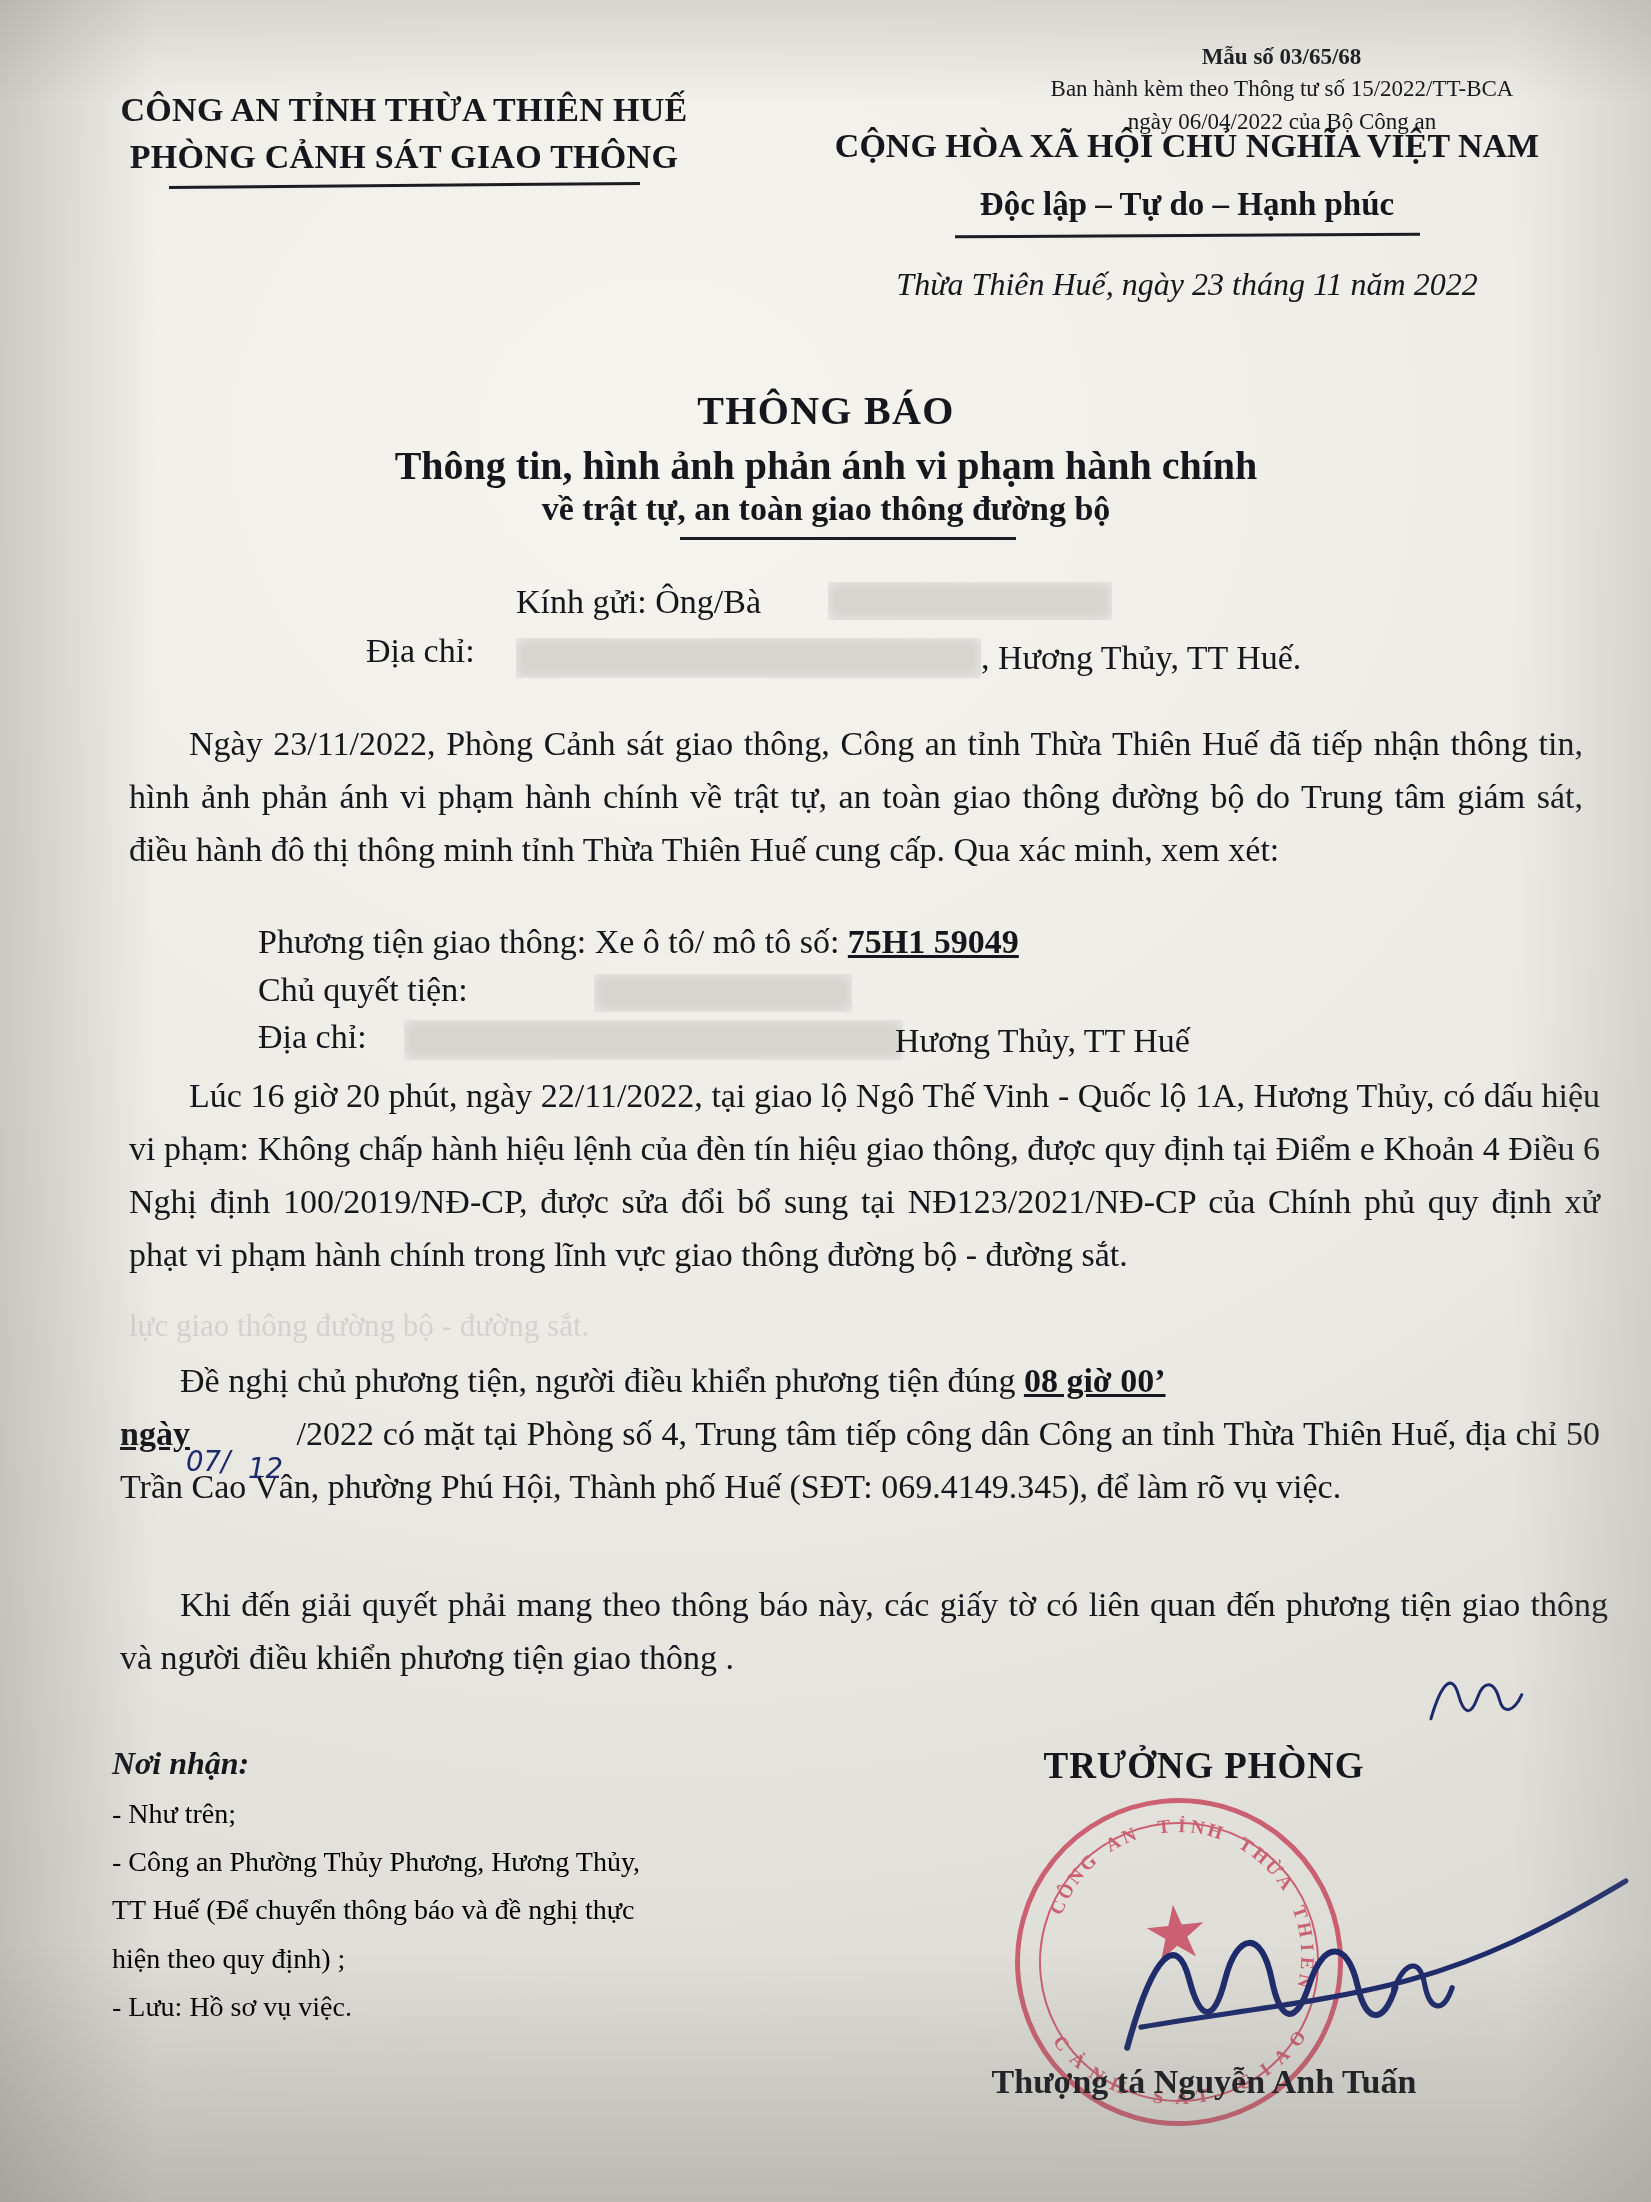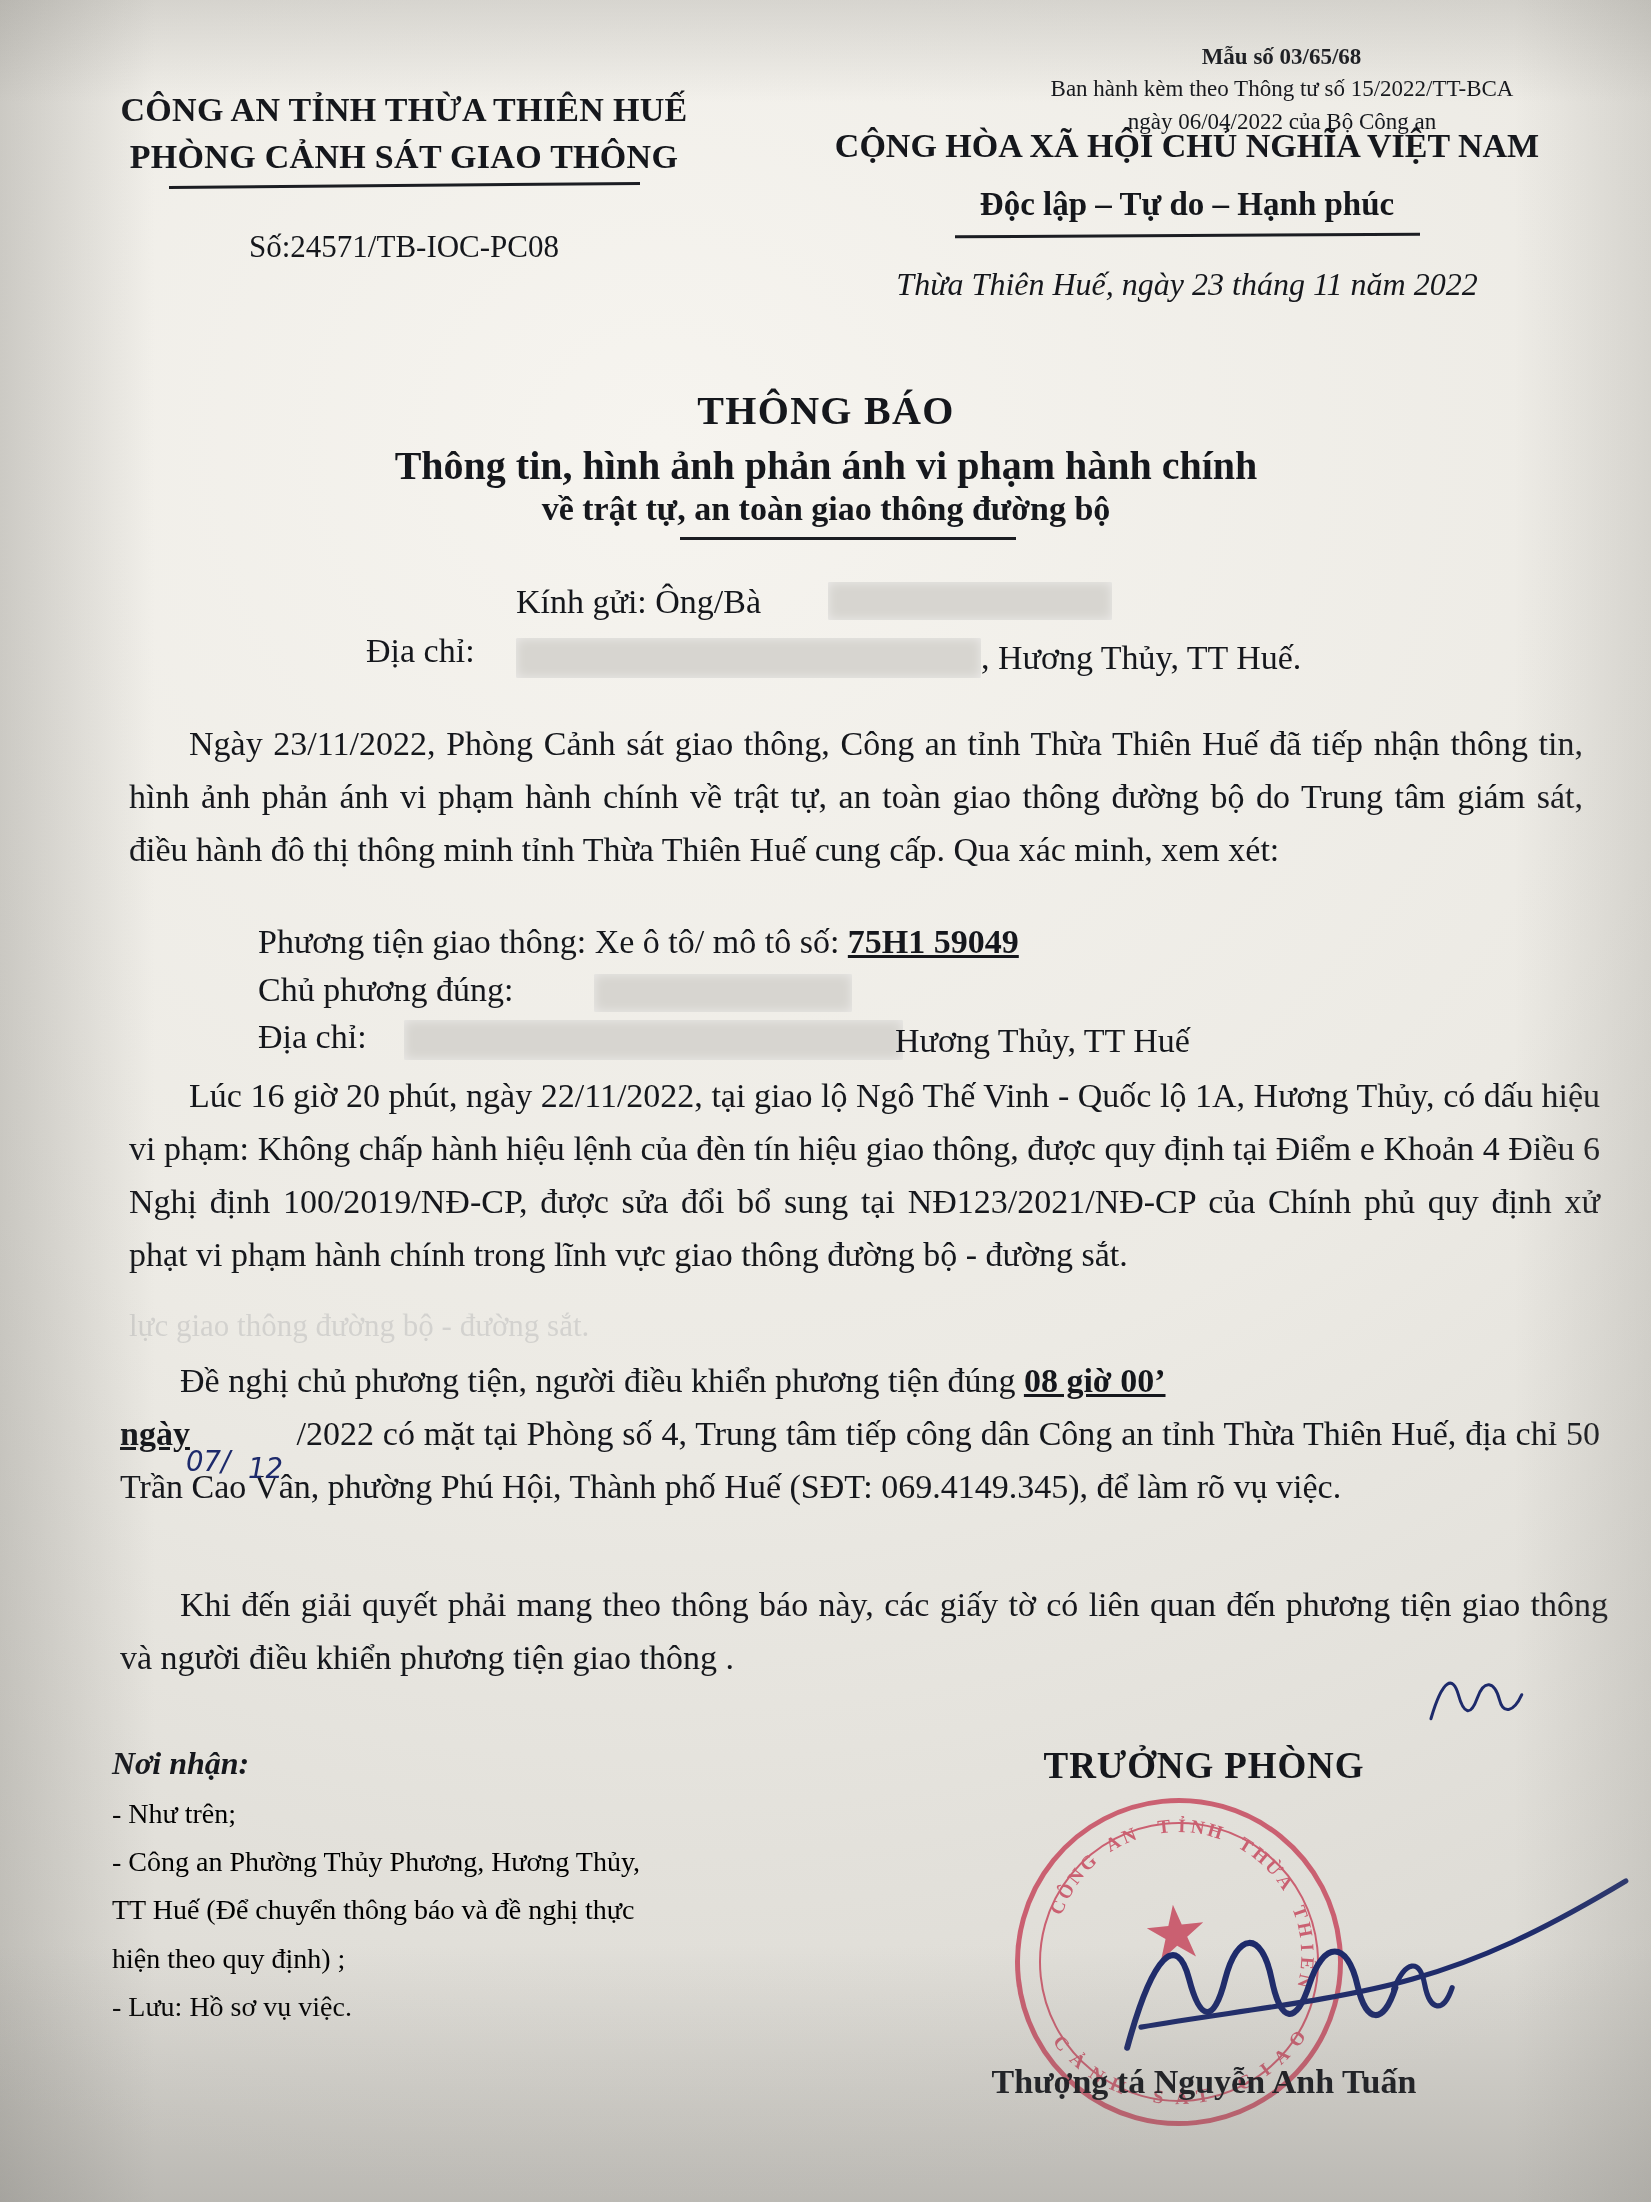--- a/index.html
+++ b/index.html
@@ -280,21 +280,20 @@
 </style>
 </head>
 <body>
 
 <div id="page">
   <div id="paper"></div>
 
   <div class="t" id="hdr-left-1">CÔNG AN TỈNH THỪA THIÊN HUẾ</div>
   <div class="t" id="hdr-left-2">PHÒNG CẢNH SÁT GIAO THÔNG</div>
   <div id="hdr-left-underline"></div>
-  <div class="t" id="hdr-so">Số:24571/TB-IOC-PC08</div>
 
   <div class="t" id="hdr-mau">Mẫu số 03/65/68</div>
   <div class="t" id="hdr-banhanh">Ban hành kèm theo Thông tư số 15/2022/TT-BCA</div>
   <div class="t" id="hdr-ngaytt">ngày 06/04/2022 của Bộ Công an</div>
 
   <div class="t" id="hdr-right-1">CỘNG HÒA XÃ HỘI CHỦ NGHĨA VIỆT NAM</div>
   <div class="t" id="hdr-right-2">Độc lập – Tự do – Hạnh phúc</div>
   <div id="hdr-right-underline"></div>
   <div class="t" id="hdr-place-date">Thừa Thiên Huế, ngày 23 tháng 11 năm 2022</div>
 
@@ -307,21 +306,21 @@
   <div class="redact" id="redact-name"></div>
 
   <div class="t" id="dia-chi-1-label">Địa chỉ:</div>
   <div class="redact" id="redact-addr1"></div>
   <div class="t" id="dia-chi-1-tail">, Hương Thủy, TT Huế.</div>
 
   <div class="para" id="p1">Ngày 23/11/2022, Phòng Cảnh sát giao thông, Công an tỉnh Thừa Thiên Huế đã tiếp nhận thông tin, hình ảnh phản ánh vi phạm hành chính về trật tự, an toàn giao thông đường bộ do Trung tâm giám sát, điều hành đô thị thông minh tỉnh Thừa Thiên Huế cung cấp. Qua xác minh, xem xét:</div>
 
   <div class="t" id="line-veh"><span>Phương tiện giao thông: Xe ô tô/ mô tô số:</span> <span class="b">75H1 59049</span></div>
 
-  <div class="t" id="line-owner-label">Chủ phương đúng:</div>
+  <div class="t" id="line-owner-label">Chủ quyết tiện:</div>
   <div class="redact" id="redact-owner"></div>
 
   <div class="t" id="line-addr2-label">Địa chỉ:</div>
   <div class="redact" id="redact-addr2"></div>
   <div class="t" id="line-addr2-tail">Hương Thủy, TT Huế</div>
 
   <div id="ghost">lực giao thông đường bộ - đường sắt.</div>
 
   <div class="para" id="p2">Lúc 16 giờ 20 phút, ngày 22/11/2022, tại giao lộ Ngô Thế Vinh - Quốc lộ 1A, Hương Thủy, có dấu hiệu vi phạm: Không chấp hành hiệu lệnh của đèn tín hiệu giao thông, được quy định tại Điểm e Khoản 4 Điều 6 Nghị định 100/2019/NĐ-CP, được sửa đổi bổ sung tại NĐ123/2021/NĐ-CP của Chính phủ quy định xử phạt vi phạm hành chính trong lĩnh vực giao thông đường bộ - đường sắt.</div>
 

